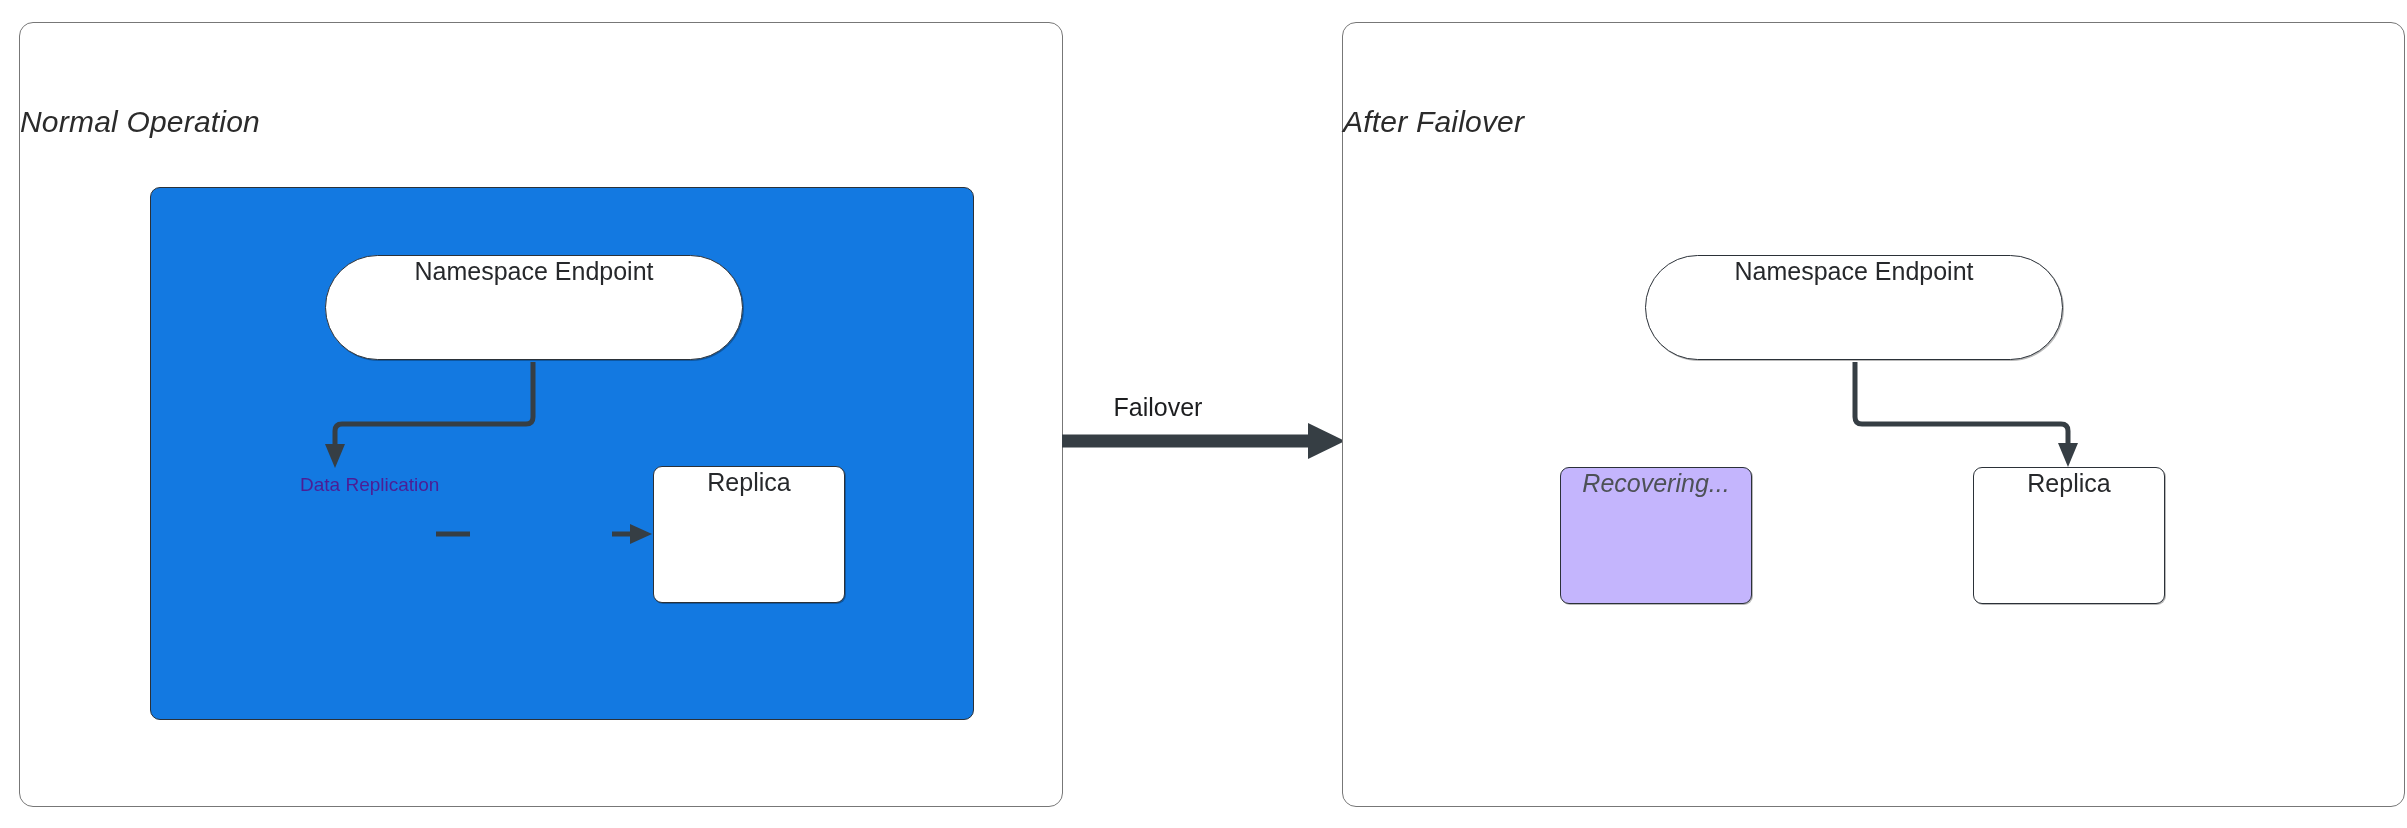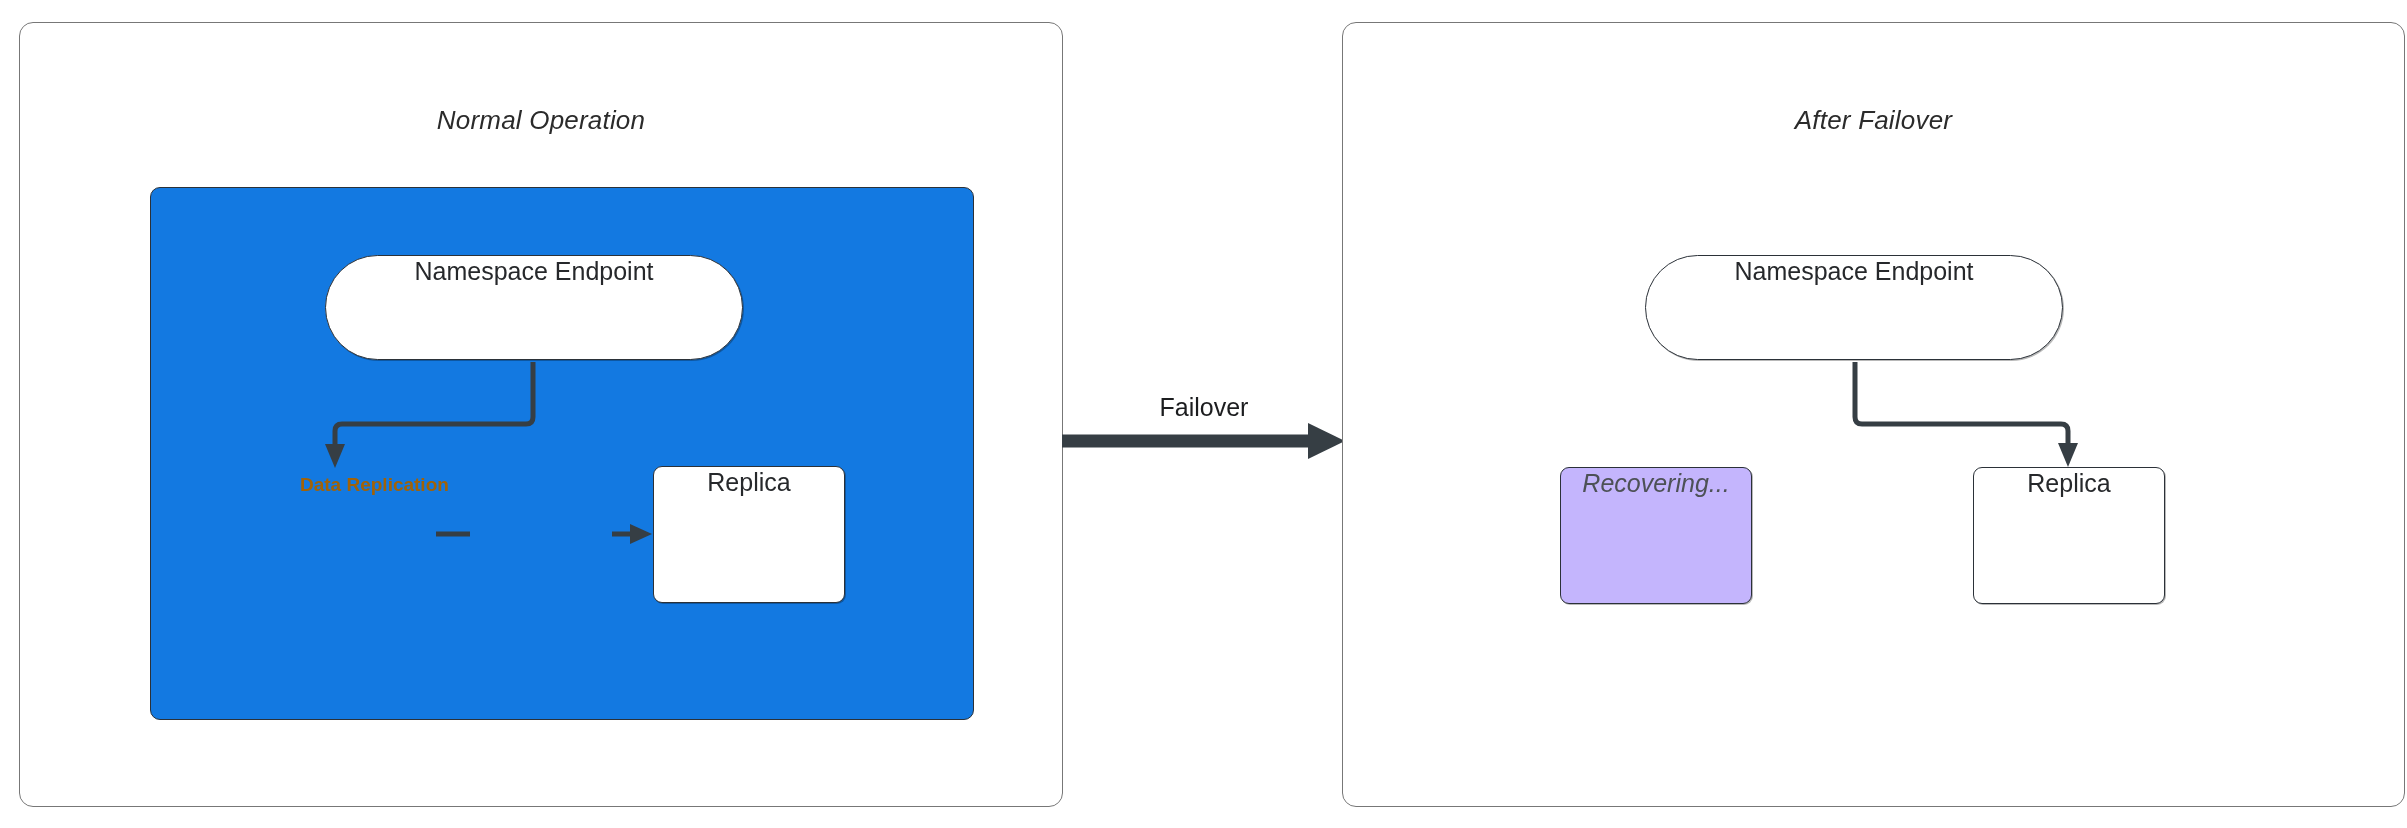--- a/index.html
+++ b/index.html
@@ -30,23 +30,23 @@
     box-sizing: border-box;
   }
   #panel-normal  { left: 19px;   top: 22px; width: 1044px; height: 785px; }
   #panel-failover{ left: 1342px; top: 22px; width: 1063px; height: 785px; }
 
   .panel-title {
     position: absolute;
     top: 82px;
     left: 0;
     width: 100%;
-    text-align: center;
+    text-align: left;
     font-style: italic;
-    font-size: 26px;
+    font-size: 30px;
     color: #2b2b2b;
     letter-spacing: 0.2px;
   }
 
   
   .blue-box {
     position: absolute;
     background: #1379e1;
     border: 1.4px solid #2b3138;
     border-radius: 10px;
@@ -96,34 +96,34 @@
     pointer-events: none;
     overflow: visible;
   }
   .conn path { fill: none; stroke: #363e44; stroke-width: 5; stroke-linecap: butt; stroke-linejoin: round; }
   .conn .head { fill: #363e44; stroke: none; }
 
   
   .edge-label {
     position: absolute;
     font-size: 19px;
-    font-weight: bold;
-    color: #a16207;
+    font-weight: normal;
+    color: #4c1d95;
     white-space: nowrap;
   }
   #lbl-data-replication { left: 300px; top: 474px; }
 
   
   .failover-arrow-label {
     position: absolute;
     font-size: 25px;
     color: #1c1d1f;
     white-space: nowrap;
   }
-  #lbl-failover { left: 1062px; top: 393px; width: 284px; text-align: center; }
+  #lbl-failover { left: 1016px; top: 393px; width: 284px; text-align: center; }
 </style>
 </head>
 <body>
 
 <div class="stage">
 
   <div class="panel" id="panel-normal">
     <div class="panel-title">Normal Operation</div>
 
     <div class="blue-box" id="blue-normal"></div>

